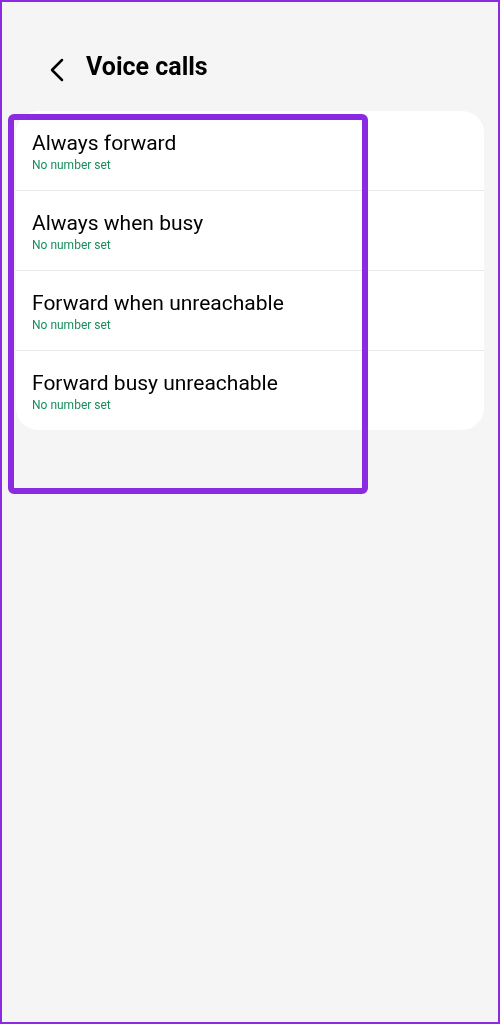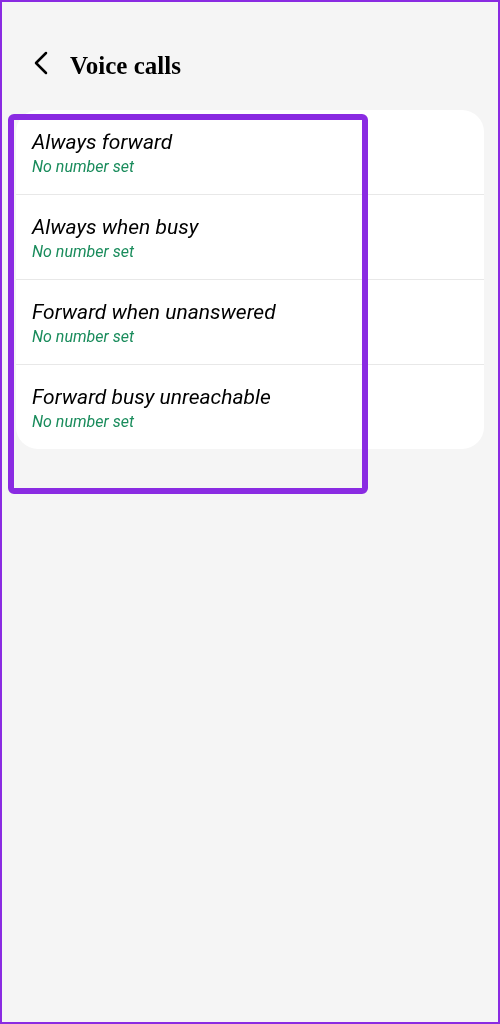--- a/index.html
+++ b/index.html
@@ -10,24 +10,23 @@
     body {
       width: 500px;
       height: 1024px;
       background: #f5f5f5;
       border: 2px solid #8a2be2;
       font-family: -apple-system, BlinkMacSystemFont, 'Segoe UI', Roboto, sans-serif;
       position: relative;
     }
     .header {
       display: flex;
-      align-items: flex-start;
-      padding: 50px 24px 24px 28px;
+      align-items: flex-end;
+      padding: 50px 24px 24px 44px;
       gap: 18px;
-      font-family: Liberation Serif, serif;
     }
     .back-icon {
       width: 22px;
       height: 22px;
       display: flex;
       align-items: center;
       justify-content: center;
       cursor: pointer;
     }
     .back-icon svg {
@@ -37,38 +36,37 @@
     .page-title {
       font-size: 25px;
       font-weight: 700;
       color: #000;
     }
     .list-container {
       background: #fff;
       border-radius: 22px;
       margin: 6px 14px 0 14px;
       overflow: hidden;
-      font-style: italic;
     }
     .list-item {
       padding: 20px 16px 18px 16px;
       border-bottom: 1px solid #e8e8e8;
       cursor: pointer;
     }
     .list-item:last-child {
       border-bottom: none;
     }
     .item-title {
       font-size: 21px;
       color: #000;
       font-weight: 400;
       margin-bottom: 3px;
     }
     .item-subtitle {
-      font-size: 16px;
+      font-size: 12px;
       color: #1a8c5c;
       font-weight: 400;
     }
     .highlight-box {
       position: absolute;
       left: 6px;
       top: 112px;
       width: 360px;
       height: 380px;
       border: 6px solid #8a2be2;
@@ -91,21 +89,21 @@
 <div class="list-container">
   <div class="list-item">
     <div class="item-title">Always forward</div>
     <div class="item-subtitle">No number set</div>
   </div>
   <div class="list-item">
     <div class="item-title">Always when busy</div>
     <div class="item-subtitle">No number set</div>
   </div>
   <div class="list-item">
-    <div class="item-title">Forward when unanswered</div>
+    <div class="item-title">Forward when unreachable</div>
     <div class="item-subtitle">No number set</div>
   </div>
   <div class="list-item">
     <div class="item-title">Forward busy unreachable</div>
     <div class="item-subtitle">No number set</div>
   </div>
 </div>
 
 <div class="highlight-box"></div>
 

